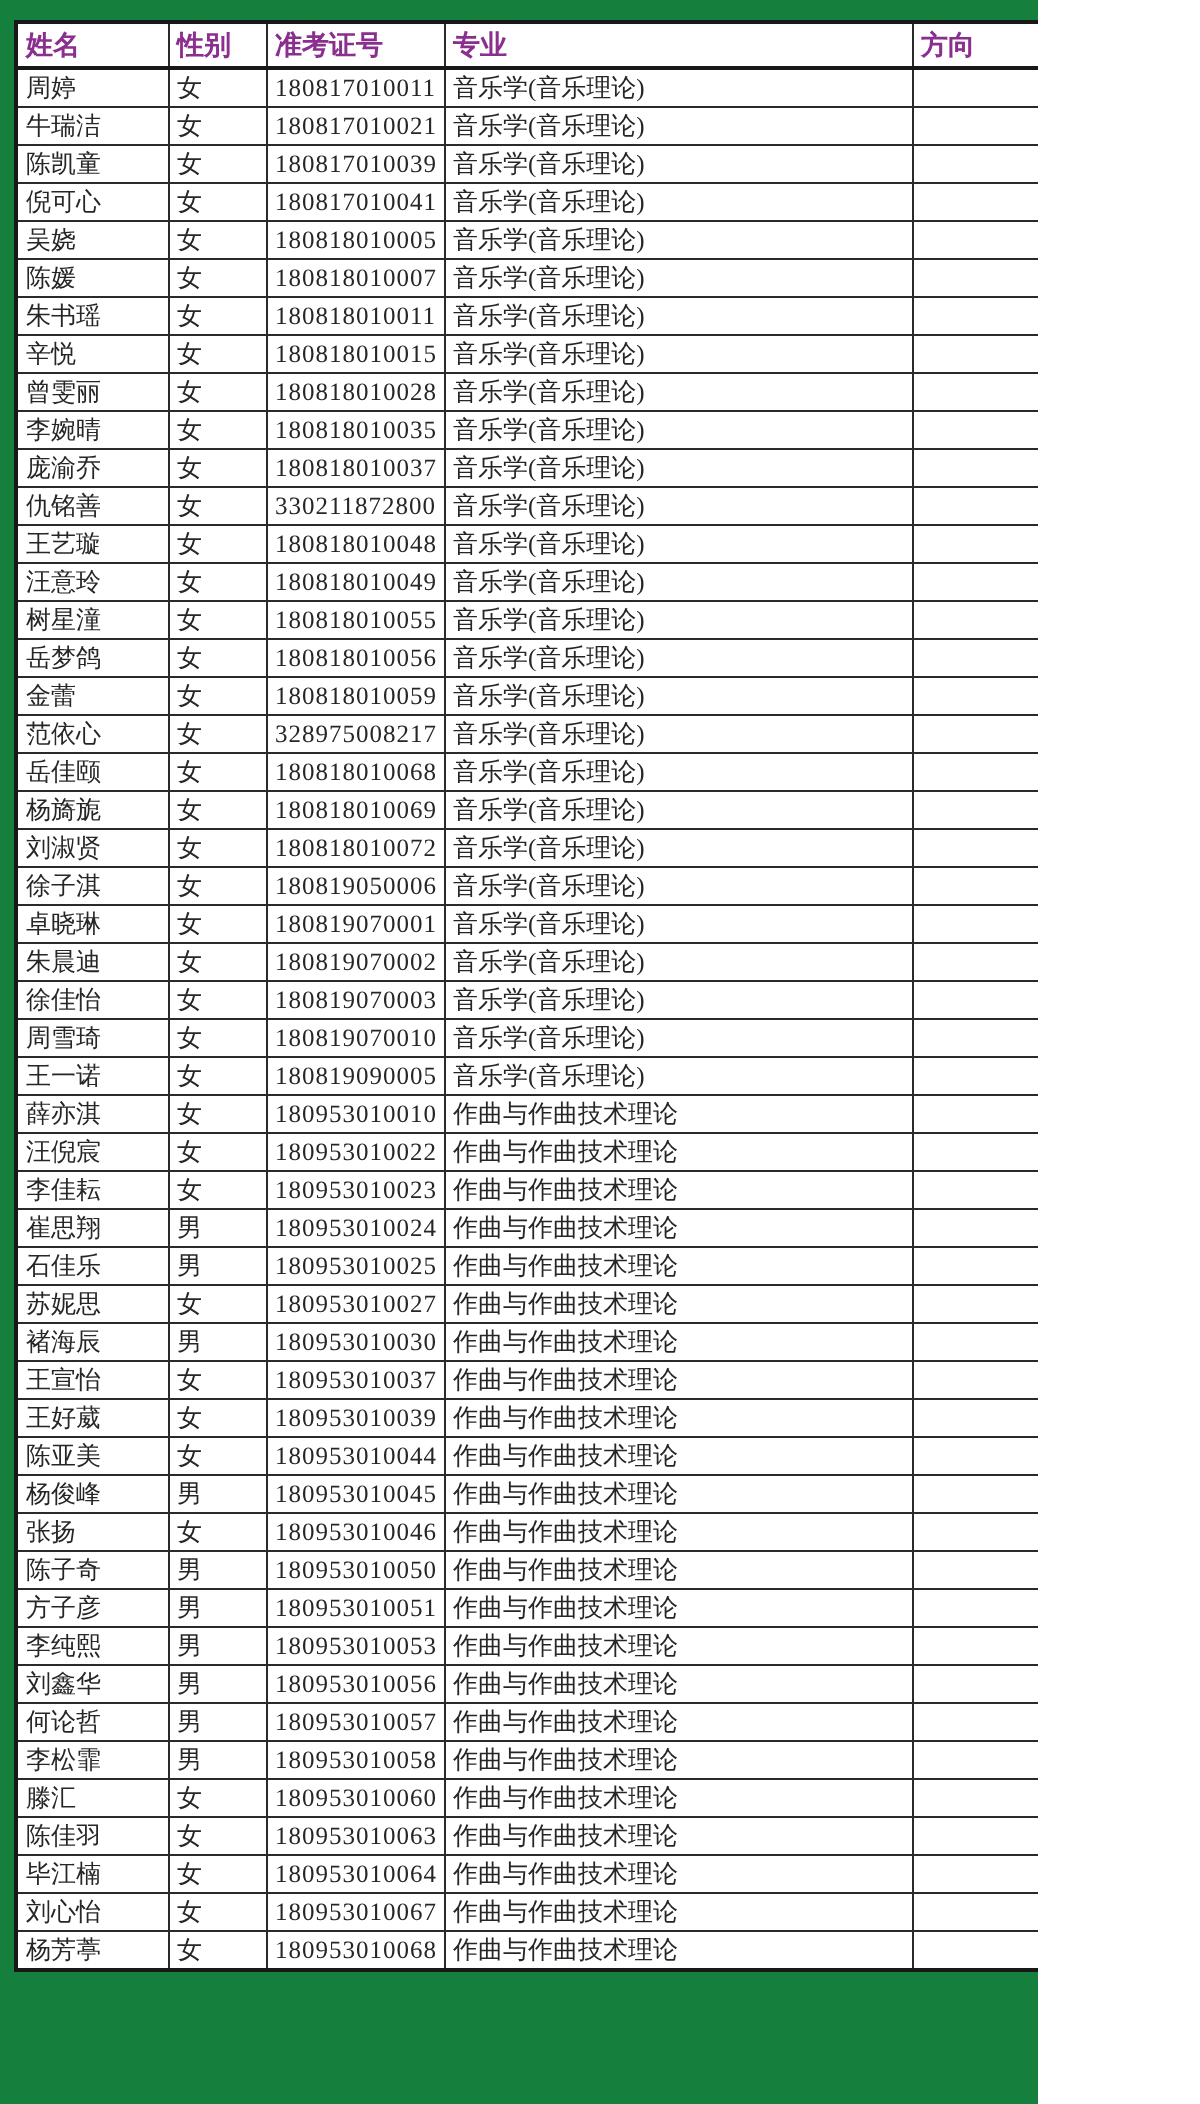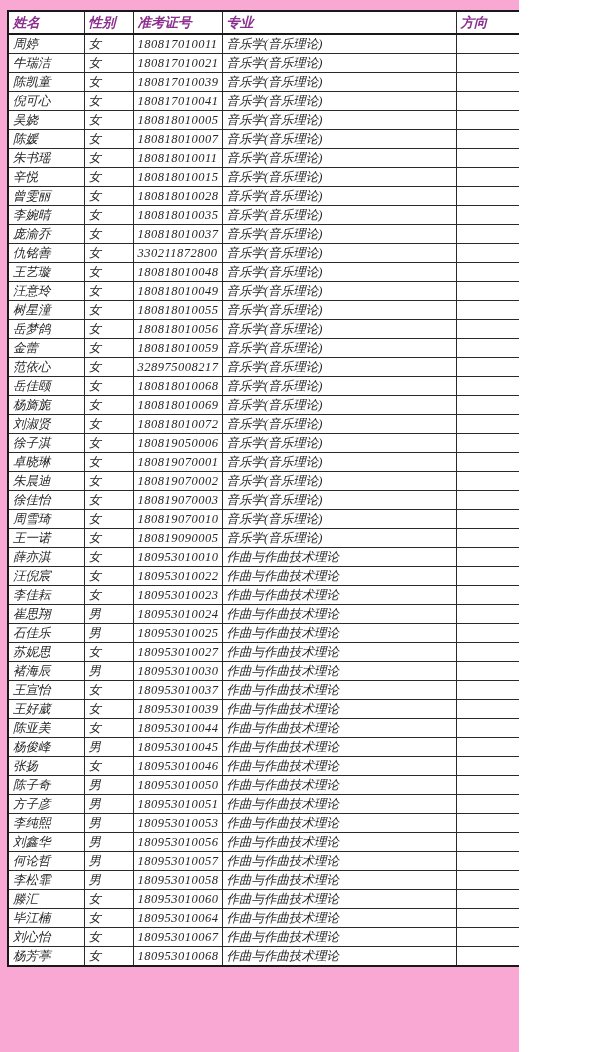--- a/index.html
+++ b/index.html
@@ -7,23 +7,22 @@
     padding: 0;
     background: #ffffff;
     width: 600px;
     height: 1052px;
     font-family: "Liberation Serif", "DejaVu Serif", serif;
   }
   .page {
     position: relative;
     width: 519px;
     height: 1052px;
-    background: #f9a8d4;
+    background: #15803d;
     overflow: hidden;
-    font-style: italic;
   }
   table.roster {
     position: absolute;
     left: 7px;
     top: 10px;
     width: 586px;
     border-collapse: collapse;
     table-layout: fixed;
     border: 2px solid #181818;
   }
@@ -393,20 +392,27 @@
           <td data-name="cell-direction"></td>
         </tr>
         <tr data-name="table-row">
           <td data-name="cell-name">滕汇</td>
           <td data-name="cell-gender">女</td>
           <td data-name="cell-ticket">180953010060</td>
           <td data-name="cell-major">作曲与作曲技术理论</td>
           <td data-name="cell-direction"></td>
         </tr>
         <tr data-name="table-row">
+          <td data-name="cell-name">陈佳羽</td>
+          <td data-name="cell-gender">女</td>
+          <td data-name="cell-ticket">180953010063</td>
+          <td data-name="cell-major">作曲与作曲技术理论</td>
+          <td data-name="cell-direction"></td>
+        </tr>
+        <tr data-name="table-row">
           <td data-name="cell-name">毕江楠</td>
           <td data-name="cell-gender">女</td>
           <td data-name="cell-ticket">180953010064</td>
           <td data-name="cell-major">作曲与作曲技术理论</td>
           <td data-name="cell-direction"></td>
         </tr>
         <tr data-name="table-row">
           <td data-name="cell-name">刘心怡</td>
           <td data-name="cell-gender">女</td>
           <td data-name="cell-ticket">180953010067</td>

